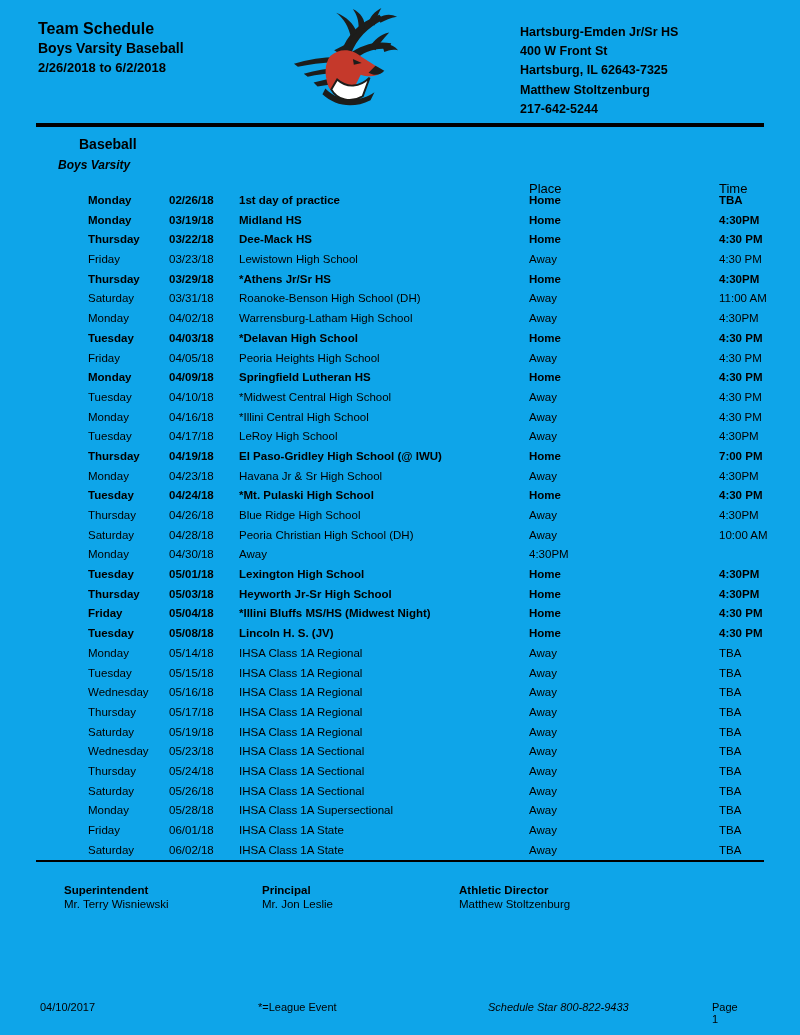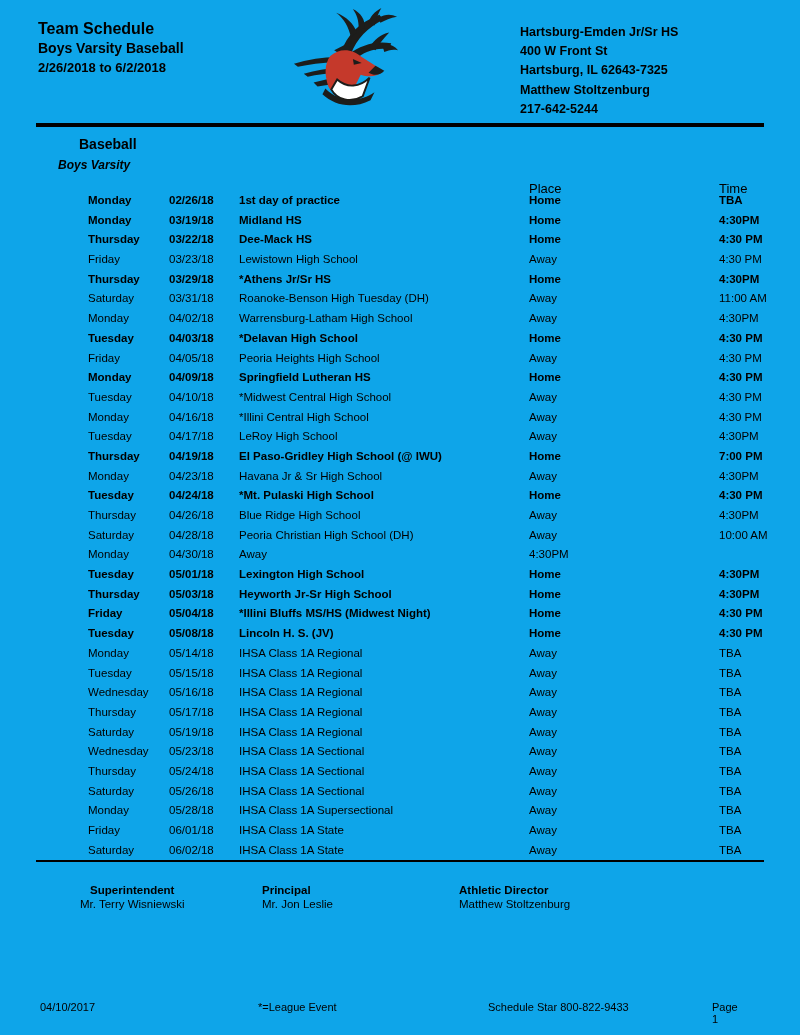--- a/index.html
+++ b/index.html
@@ -35,30 +35,30 @@
   .row{display:grid;grid-template-columns:81px 70px 290px 190px 1fr;
        height:19.7px;font-size:11.5px;line-height:14px;align-items:start;white-space:nowrap;}
   .row.bold{font-weight:bold;}
 
   .rule-bottom{position:absolute;left:36px;top:860px;width:728px;border-top:2.5px solid #000;}
 
   
   .official{position:absolute;top:883px;font-size:11.5px;}
   .official .title{font-weight:bold;line-height:14px;}
   .official .name{line-height:14px;}
-  .official.o1{left:80px;text-align:center;}
+  .official.o1{left:64px;}
   .official.o2{left:262px;}
   .official.o3{left:459px;}
 
   
   .footer{position:absolute;left:0;top:1001px;width:712px;height:14px;font-size:11px;}
   .footer span{position:absolute;top:0;}
   .ft-date{left:40px;}
   .ft-legend{left:258px;}
-  .ft-vendor{left:488px;}
+  .ft-vendor{left:488px;font-style:italic;}
   .ft-page{left:712px;}
 </style>
 </head>
 <body>
 
 <div class="page">
 
   <div class="hdr-left">
     <div class="hdr-title">Team Schedule</div>
     <div class="hdr-sub">Boys Varsity Baseball</div>
@@ -149,21 +149,21 @@
       <div class="row bold">
         <span>Thursday</span>
         <span>03/29/18</span>
         <span>*Athens Jr/Sr HS</span>
         <span>Home</span>
         <span>4:30PM</span>
       </div>
       <div class="row">
         <span>Saturday</span>
         <span>03/31/18</span>
-        <span>Roanoke-Benson High Tuesday (DH)</span>
+        <span>Roanoke-Benson High School (DH)</span>
         <span>Away</span>
         <span>11:00 AM</span>
       </div>
       <div class="row">
         <span>Monday</span>
         <span>04/02/18</span>
         <span>Warrensburg-Latham High School</span>
         <span>Away</span>
         <span>4:30PM</span>
       </div>

